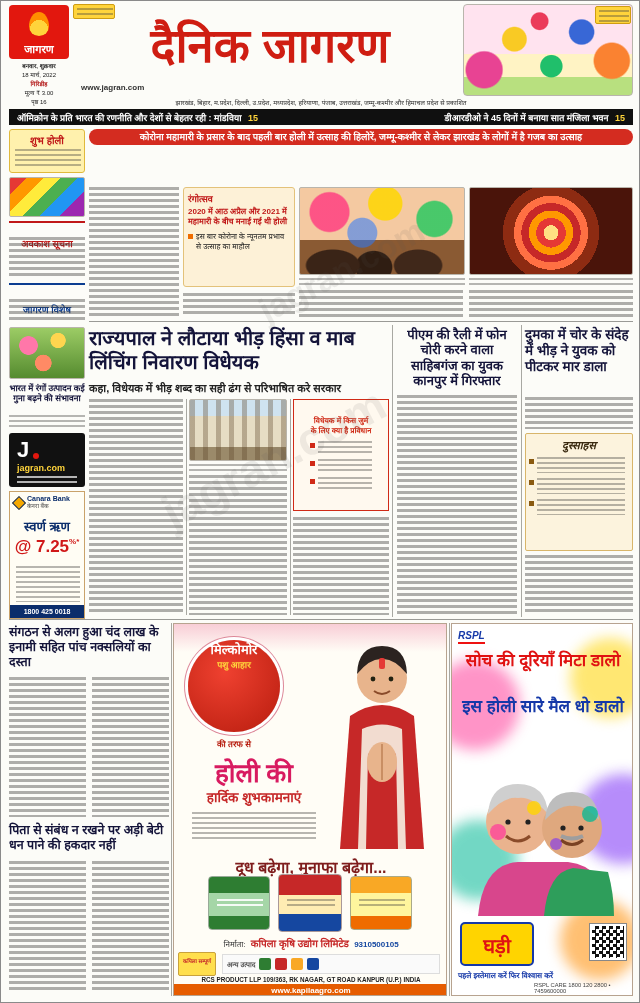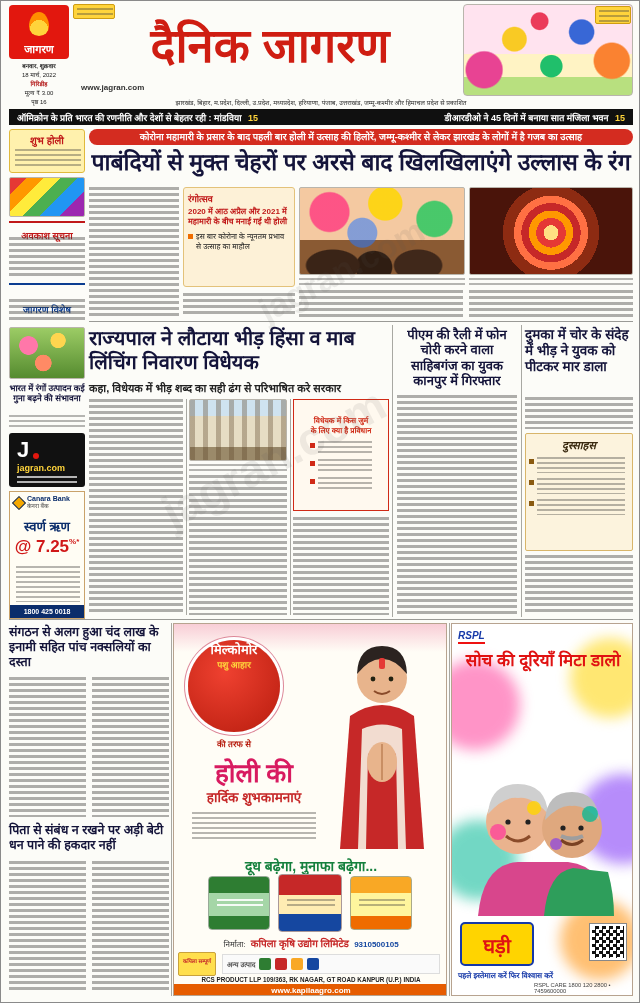--- a/index.html
+++ b/index.html
@@ -75,31 +75,30 @@
     </span>
     <span>
       <span>डीआरडीओ ने 45 दिनों में बनाया सात मंजिला भवन</span>
       <span style="color:#ffd43b;margin-left:4px;">15</span>
     </span>
   </div>
 
   <div class="abs ctr bold" style="left:88px;top:128px;width:544px;height:16px;line-height:16px;background:#d42c20;color:#fff;
               border-radius:9px;font-size:9.5px;">कोरोना महामारी के प्रसार के बाद पहली बार होली में उत्साह की हिलोरें, जम्मू-कश्मीर से लेकर झारखंड के लोगों में है गजब का उत्साह</div>
 
-  <div class="abs ctr headline" style="left:88px;top:148px;width:544px;height:32px;font-size:23px;">पाबंदियों से मुक्त चेहरों पर अरसे बाद खिलखिलाएंगे उल्लास के रंग</div>
 
   <div class="abs" style="left:8px;top:128px;width:76px;height:44px;background:#fff1ad;border:1px solid #e0b93c;border-radius:3px;">
     <div class="ctr bold" style="font-size:10px;color:#c01818;margin-top:3px;">शुभ होली</div>
     <div class="greek fine abs" style="left:5px;top:19px;width:66px;height:20px;"></div>
   </div>
 
   <div class="abs photo" style="left:8px;top:176px;width:76px;height:40px;
               background:linear-gradient(135deg,#e53935 0 15%,#ff9800 15% 30%,#ffeb3b 30% 45%,#4caf50 45% 60%,#2196f3 60% 78%,#9c27b0 78% 100%);"></div>
 
-  <div class="abs ctr bold" style="left:8px;top:220px;width:76px;font-size:9.5px;color:#c01818;border-top:2px solid #c01818;padding-top:6px;">अवकाश सूचना</div>
+  <div class="abs ctr bold" style="left:8px;top:220px;width:76px;font-size:9.5px;color:#c01818;border-top:2px solid #c01818;padding-top:14px;">अवकाश सूचना</div>
   <div class="greek abs" style="left:8px;top:236px;width:76px;height:42px;"></div>
 
   <div class="abs ctr bold" style="left:8px;top:282px;width:76px;font-size:9.5px;color:#0b3d91;border-top:2px solid #0b3d91;padding-top:18px;">जागरण विशेष</div>
   <div class="greek abs" style="left:8px;top:298px;width:76px;height:24px;"></div>
 
   <div class="abs photo" style="left:8px;top:326px;width:76px;height:52px;
               background:
                 radial-gradient(circle at 25% 35%, #ff77a9 0 14%, transparent 15%),
                 radial-gradient(circle at 65% 25%, #ffd54f 0 12%, transparent 13%),
                 radial-gradient(circle at 45% 70%, #ff8a65 0 15%, transparent 16%),
@@ -256,21 +255,21 @@
       <circle cx="60" cy="44" r="25" fill="#e8b48c"></circle>
       <path d="M35 40 Q36 12 60 12 Q84 12 85 40 Q72 24 60 25 Q48 24 35 40 Z" fill="#2b2320"></path>
       <rect x="57" y="24" width="6" height="11" rx="2" fill="#e53935"></rect>
       <circle cx="51" cy="45" r="2.4" fill="#221"></circle>
       <circle cx="69" cy="45" r="2.4" fill="#221"></circle>
       <path d="M52 57 Q60 63 68 57" stroke="#8a4b2a" stroke-width="2" fill="none"></path>
       <ellipse cx="60" cy="128" rx="15" ry="20" fill="#e8b48c"></ellipse>
       <path d="M60 110 L60 146" stroke="#c98e63" stroke-width="2"></path>
     </svg>
 
-    <div class="abs ctr bold" style="left:10px;top:232px;width:254px;font-size:14px;color:#15803d;">दूध बढ़ेगा, मुनाफा बढ़ेगा...</div>
+    <div class="abs ctr bold" style="left:10px;top:232px;width:254px;font-size:16px;color:#7f1d1d;">दूध बढ़ेगा, मुनाफा बढ़ेगा...</div>
 
     <div class="abs" style="left:34px;top:252px;width:62px;height:54px;border-radius:4px;border:1px solid #9a9;
                 background:linear-gradient(180deg,#2e7d32 0 30%,#a5d6a7 30% 75%,#2e7d32 75% 100%);">
       <div class="greek fine abs" style="left:8px;top:22px;width:46px;height:10px;background-image:repeating-linear-gradient(#fff 0 2px,transparent 2px 5px);opacity:.9;"></div>
     </div>
     <div class="abs" style="left:104px;top:250px;width:64px;height:58px;border-radius:4px;border:1px solid #a99;
                 background:linear-gradient(180deg,#c62828 0 35%,#ffecb3 35% 70%,#1547a0 70% 100%);">
       <div class="greek fine abs" style="left:8px;top:24px;width:48px;height:10px;"></div>
     </div>
     <div class="abs" style="left:176px;top:252px;width:62px;height:54px;border-radius:4px;border:1px solid #aa8;
@@ -302,20 +301,21 @@
   <div class="abs adframe" style="left:450px;top:622px;width:182px;height:373px;">
     <div class="splash" style="left:-22px;top:36px;width:90px;height:90px;background:#ff3d9a;"></div>
     <div class="splash" style="left:118px;top:14px;width:80px;height:80px;background:#ffd400;"></div>
     <div class="splash" style="left:126px;top:150px;width:90px;height:90px;background:#7b2ff7;"></div>
     <div class="splash" style="left:-14px;top:196px;width:80px;height:80px;background:#00b894;"></div>
     <div class="splash" style="left:108px;top:276px;width:80px;height:80px;background:#ff8c00;"></div>
 
     <div class="abs bold" style="left:6px;top:6px;font-size:10px;color:#1538a8;font-style:italic;border-bottom:2px solid #e11;padding-bottom:1px;">RSPL</div>
 
     <div class="abs ctr bold" style="left:8px;top:26px;width:166px;height:44px;font-size:17px;line-height:1.25;color:#e01212;">सोच की दूरियाँ मिटा डालो</div>
+    <div class="abs ctr bold" style="left:8px;top:72px;width:166px;height:44px;font-size:17px;line-height:1.25;color:#1538a8;">इस होली सारे मैल धो डालो</div>
 
     <svg class="abs" style="left:16px;top:120px;width:150px;height:172px;" viewBox="0 0 150 172">
       <path d="M10 172 Q15 120 50 118 L100 118 Q138 122 142 172 Z" fill="#d8468c"></path>
       <path d="M76 172 Q80 128 105 124 L140 128 Q146 150 146 172 Z" fill="#2e9e5b"></path>
       <circle cx="50" cy="78" r="32" fill="#eab38e"></circle>
       <path d="M20 70 Q22 40 50 40 Q78 40 80 70 Q64 52 50 54 Q36 52 20 70 Z" fill="#cfcfcf"></path>
       <circle cx="40" cy="78" r="2.6" fill="#222"></circle>
       <circle cx="60" cy="78" r="2.6" fill="#222"></circle>
       <path d="M38 92 Q50 102 62 92" stroke="#8a4b2a" stroke-width="3" fill="none"></path>
       <circle cx="30" cy="88" r="8" fill="#ff3d9a" opacity=".75"></circle>

